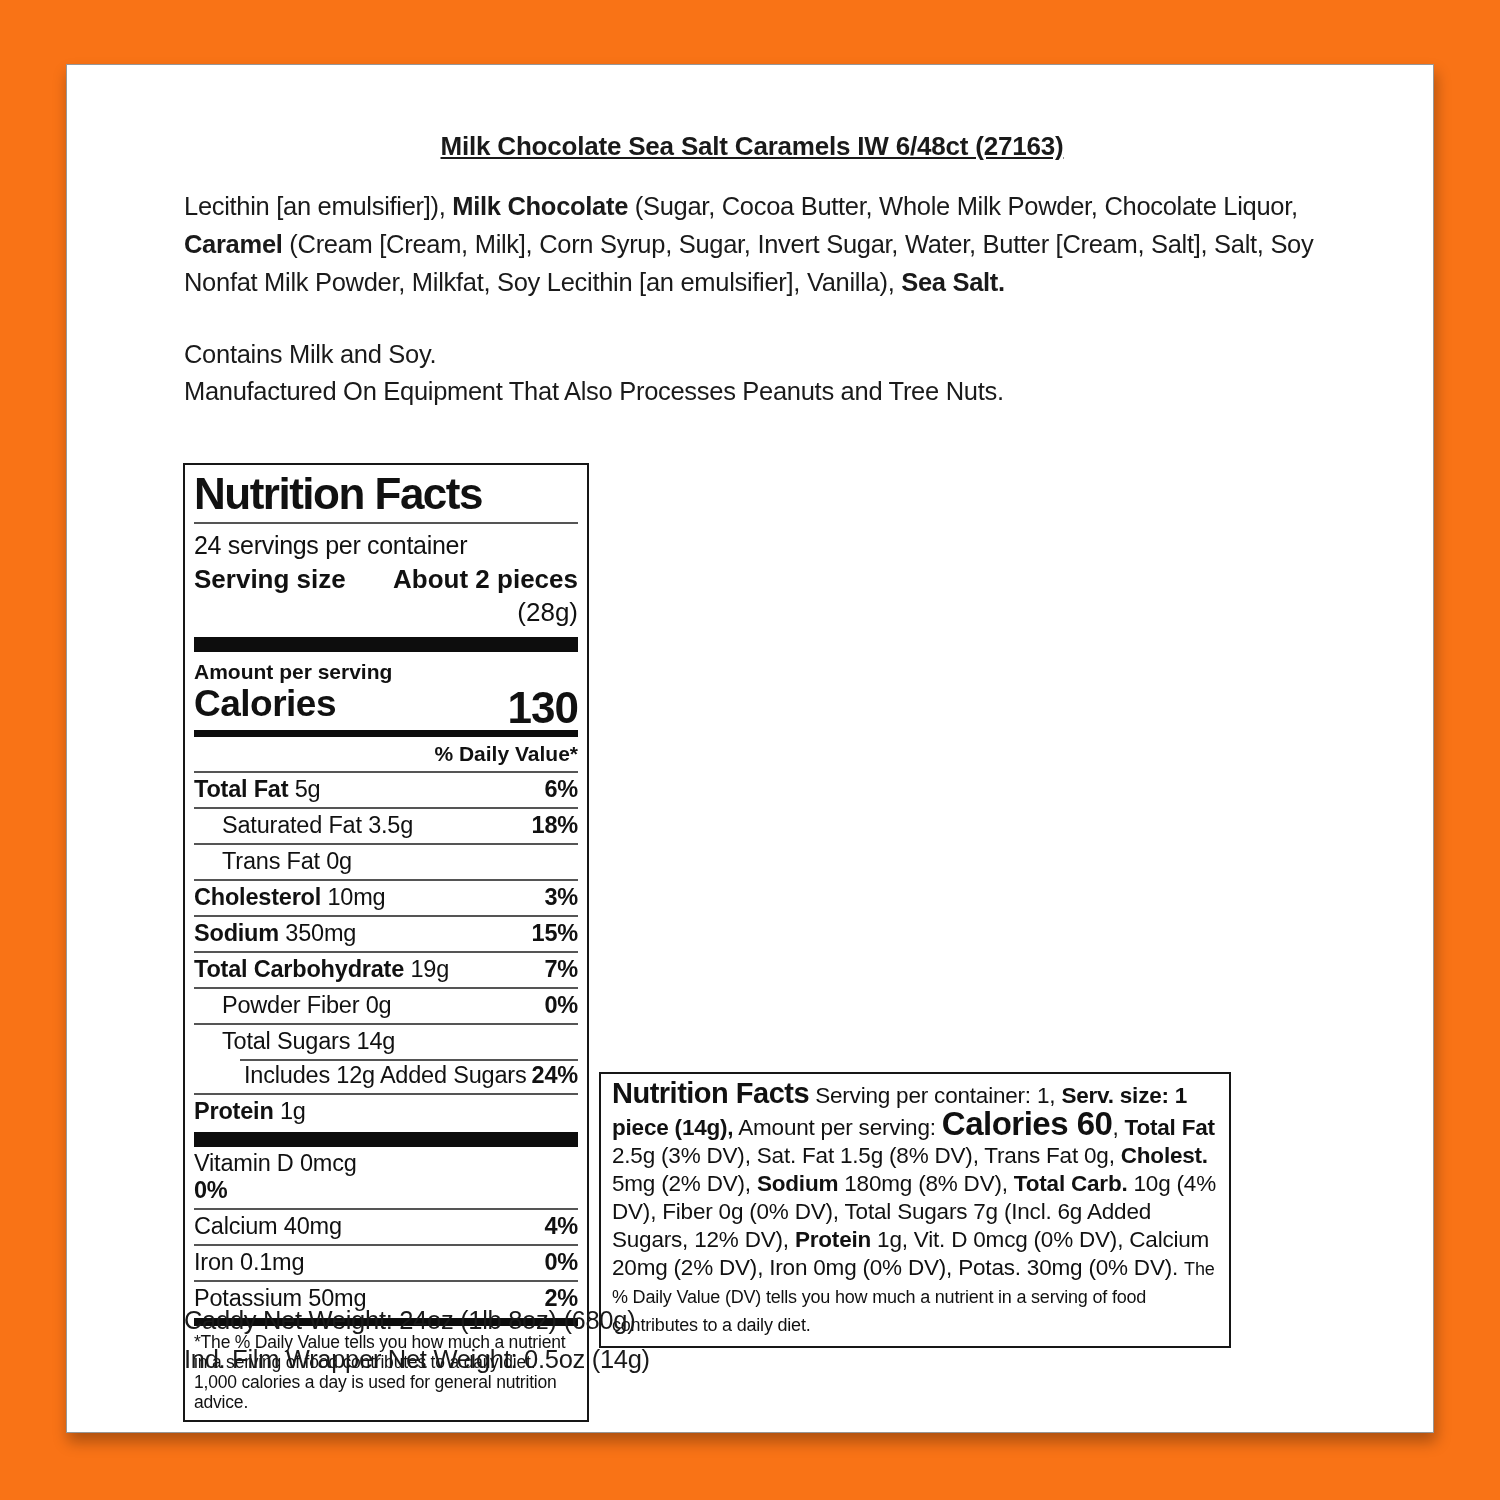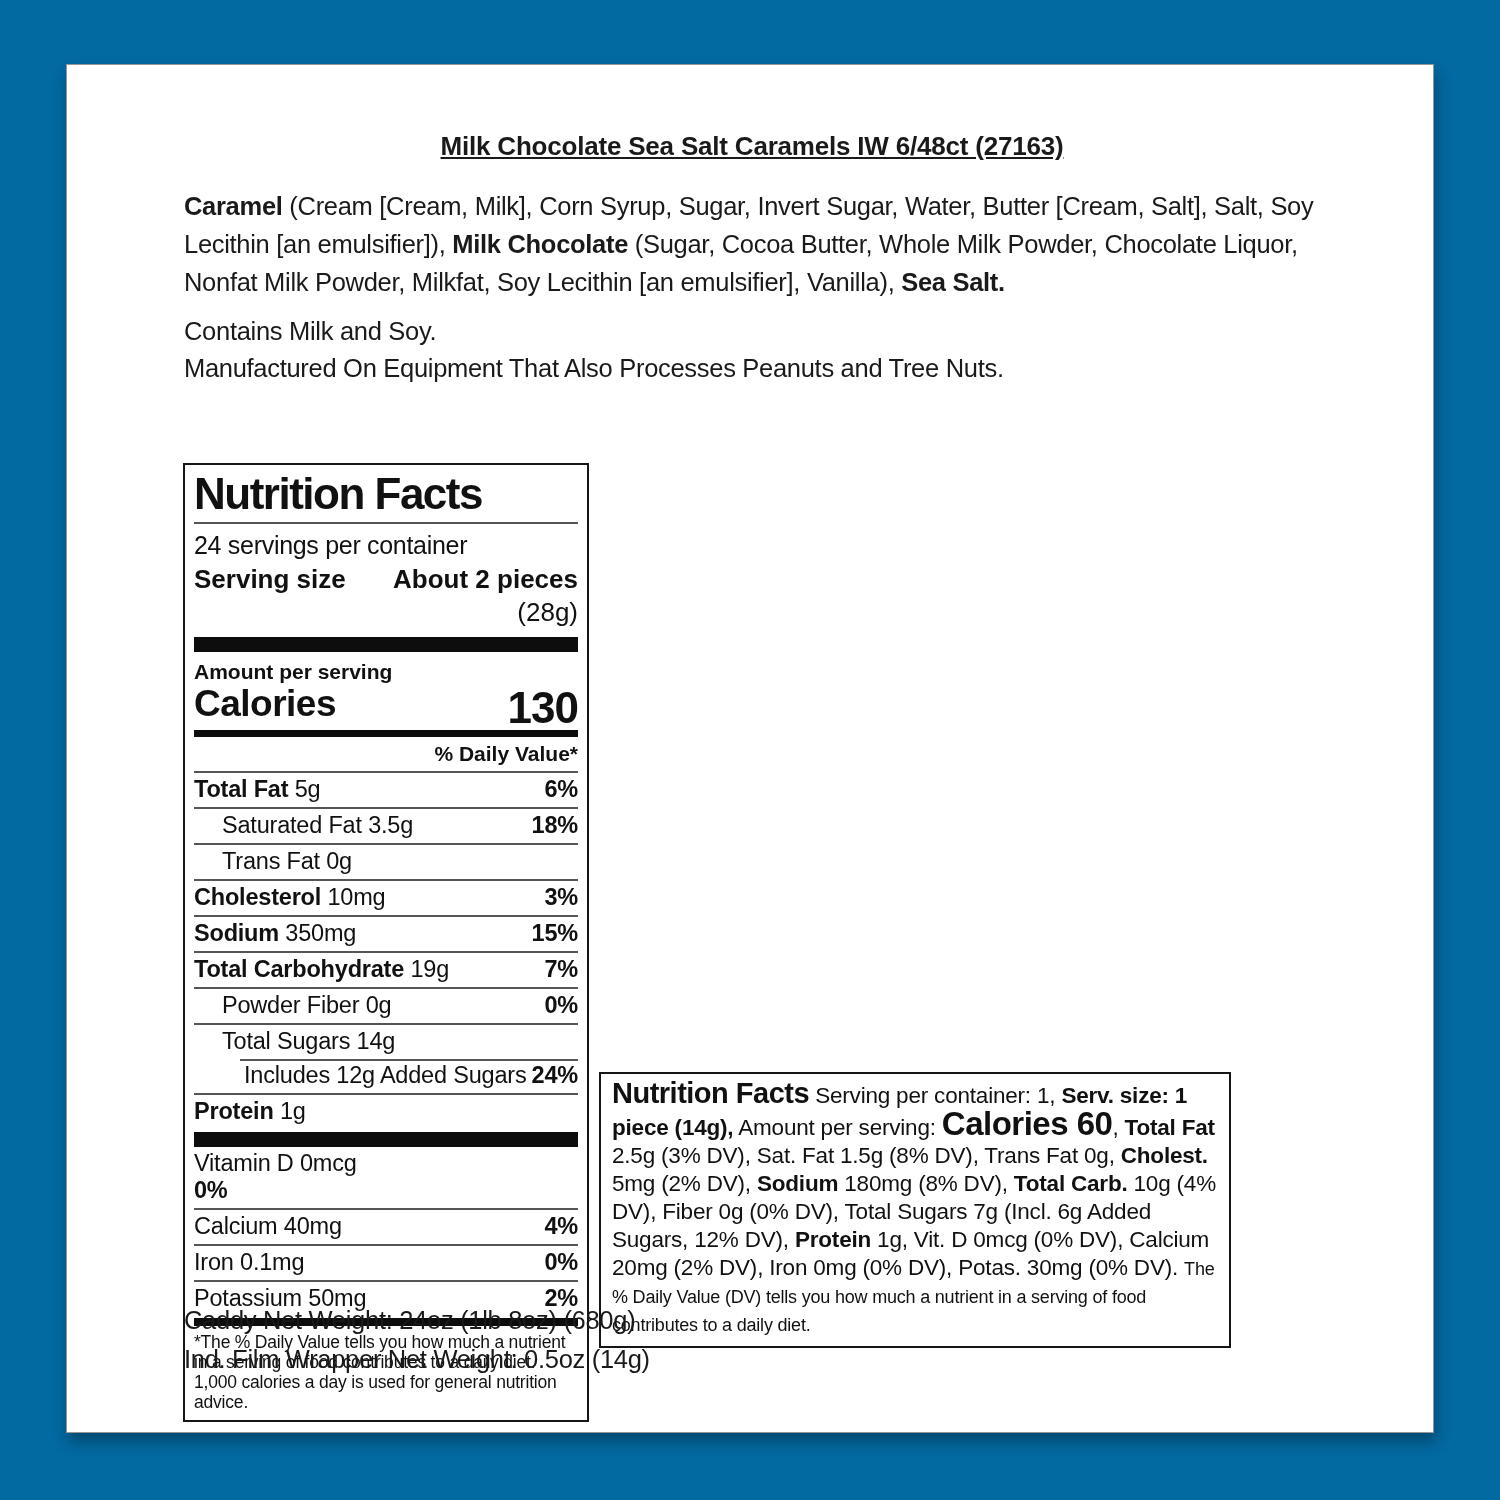--- a/index.html
+++ b/index.html
@@ -1,37 +1,37 @@
 <!DOCTYPE html>
 <html><head>
 <meta charset="utf-8">
 <style>
   html,body{margin:0;padding:0;background:#ffffff;}
   .canvas{
-    position:relative;width:1500px;height:1500px;background:#0369a1;overflow:hidden;
+    position:relative;width:1500px;height:1500px;background:#f97316;overflow:hidden;
     font-family:"Liberation Sans",sans-serif;color:#1a1a1a;
   }
   .page{
     position:absolute;left:66px;top:64px;width:1366px;height:1367px;
     background:#ffffff;border:1px solid #979797;
     box-shadow:2px 9px 14px rgba(0,0,0,0.30);
   }
   
   .doc-title{
     position:absolute;left:110px;top:66px;width:1150px;
     text-align:center;font-size:26px;font-weight:bold;
     text-decoration:underline;white-space:nowrap;letter-spacing:-0.2px;
   }
   .ingredients{
     position:absolute;left:117px;top:122px;width:1200px;
     font-size:25.5px;line-height:38px;letter-spacing:-0.3px;
   }
   .ing-line{white-space:nowrap;}
   .allergens{
-    position:absolute;left:117px;top:248px;width:1200px;
+    position:absolute;left:117px;top:271px;width:1200px;
     font-size:25.5px;line-height:37px;letter-spacing:-0.3px;
   }
   .footer{
     position:absolute;left:117px;top:1236px;width:1200px;
     font-size:25.5px;line-height:39px;letter-spacing:-0.3px;
   }
   b{font-weight:bold;}
   
   .nf-label{
     position:absolute;left:116px;top:398px;width:384px;
@@ -75,22 +75,22 @@
 </style>
 </head>
 <body>
 
 <div class="canvas">
   <div class="page">
 
     <div class="doc-title">Milk Chocolate Sea Salt Caramels IW 6/48ct (27163)</div>
 
     <div class="ingredients">
+      <div class="ing-line"><span>Lecithin [an emulsifier]), </span><b>Milk Chocolate</b><span> (Sugar, Cocoa Butter, Whole Milk Powder, Chocolate Liquor,</span></div>
       <div class="ing-line"><b>Caramel</b><span> (Cream [Cream, Milk], Corn Syrup, Sugar, Invert Sugar, Water, Butter [Cream, Salt], Salt, Soy</span></div>
-      <div class="ing-line"><span>Lecithin [an emulsifier]), </span><b>Milk Chocolate</b><span> (Sugar, Cocoa Butter, Whole Milk Powder, Chocolate Liquor,</span></div>
       <div class="ing-line"><span>Nonfat Milk Powder, Milkfat, Soy Lecithin [an emulsifier], Vanilla), </span><b>Sea Salt.</b></div>
     </div>
 
     <div class="allergens">
       <div>Contains Milk and Soy.</div>
       <div>Manufactured On Equipment That Also Processes Peanuts and Tree Nuts.</div>
     </div>
 
     <div class="nf-label">
       <div class="nf-title">Nutrition Facts</div>

